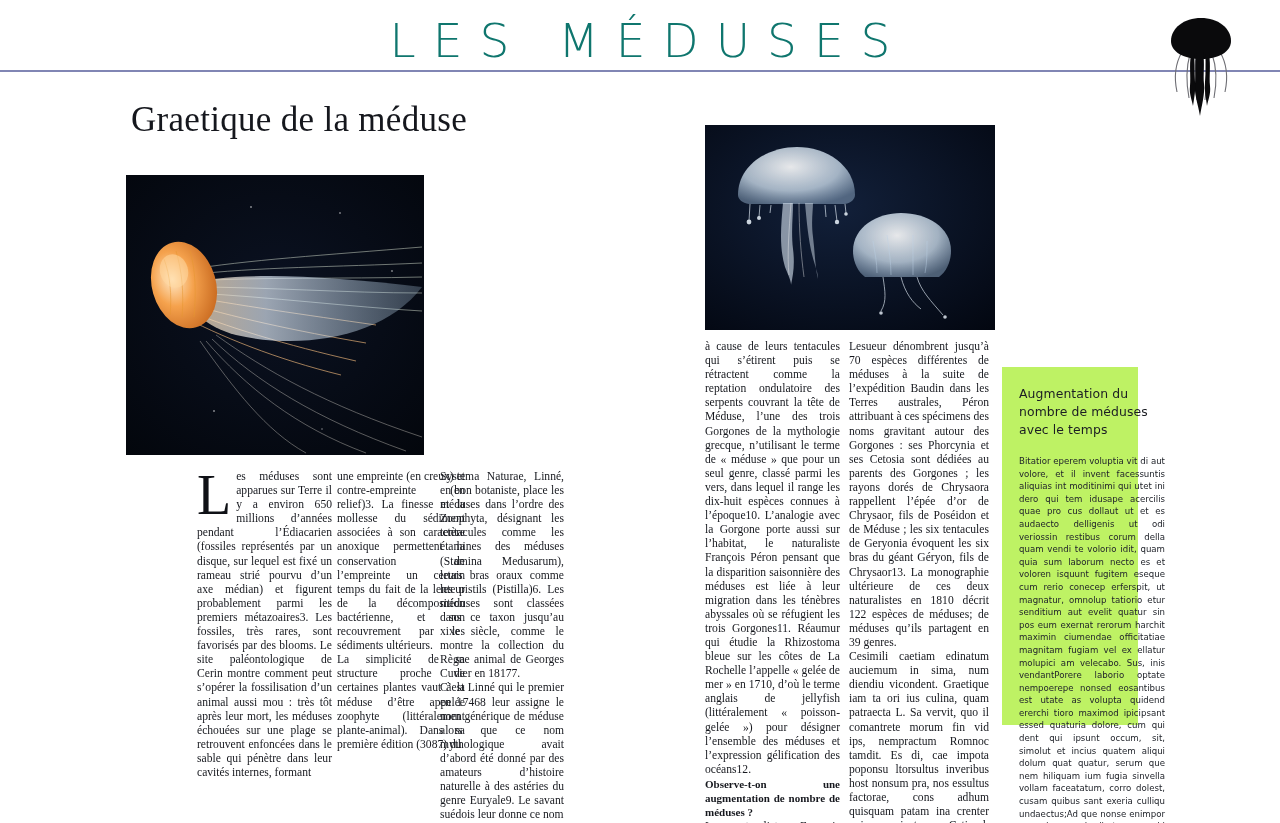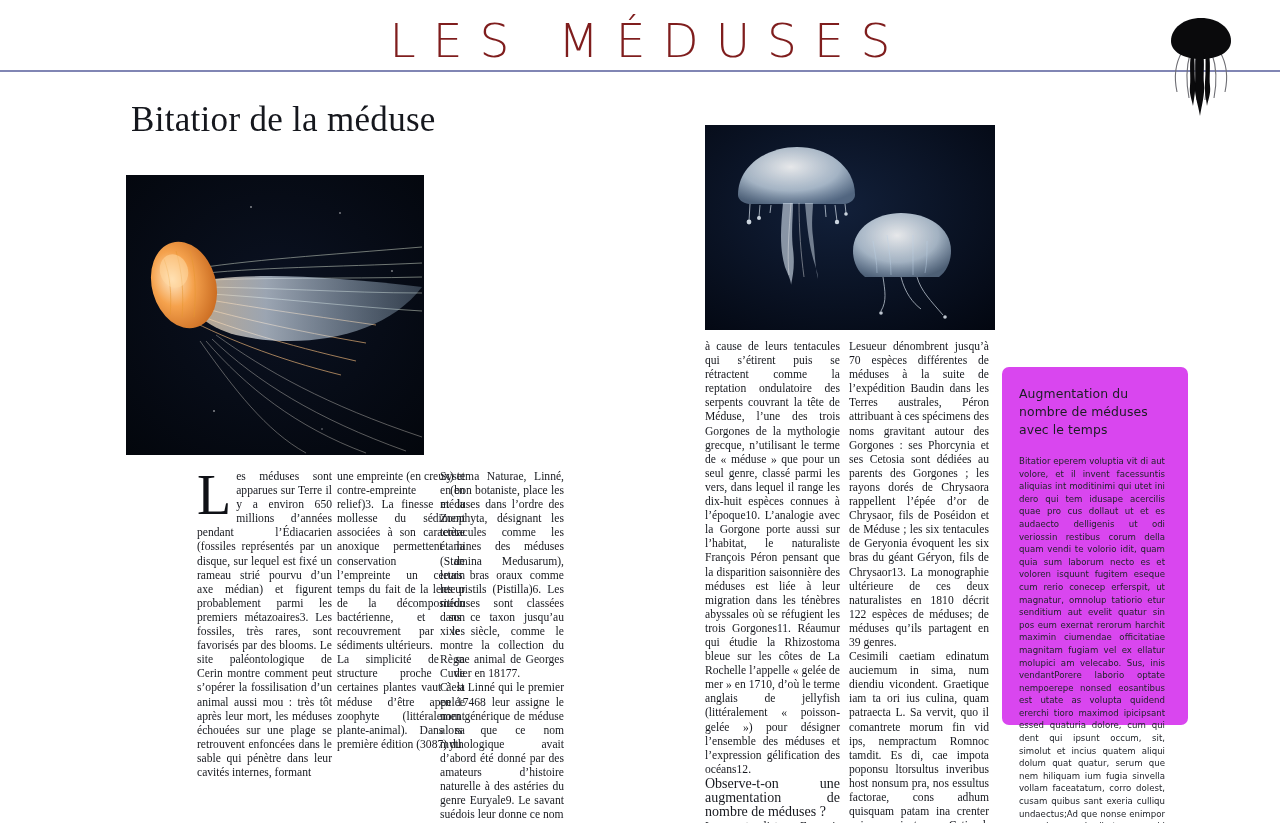--- a/index.html
+++ b/index.html
@@ -28,21 +28,21 @@
     position: absolute;
     left: 0;
     top: 14px;
     width: 1280px;
     text-align: center;
     font-family: "DejaVu Sans", sans-serif;
     font-weight: 300;
     font-size: 47px;
     letter-spacing: 17px;
     text-indent: 17px;
-    color: #7f1d1d;
+    color: #0f766e;
     line-height: 54px;
     white-space: nowrap;
   }
   .rule {
     position: absolute;
     left: 0;
     top: 70px;
     width: 1280px;
     height: 2px;
     background: #8186b4;
@@ -111,35 +111,34 @@
     font-size: 56px;
     line-height: 46px;
     padding: 1px 5px 0 0;
     margin-top: 1px;
     font-weight: 400;
     color: #0f1116;
   }
 
   .subhead {
     text-align: center;
-    font-weight: normal;
-    font-size: 14px;
+    font-weight: bold;
+    font-size: 11px;
     line-height: 14.2px;
     margin: 14px 0 14px 0;
   }
 
   
   .sidebar {
     position: absolute;
     left: 1002px;
     top: 367px;
-    width: 186px;
+    width: 136px;
     height: 358px;
-    background: #d946ef;
-    border-radius: 7px;
+    background: #bef264;
   }
   .sidebar-title {
     position: absolute;
     left: 17px;
     top: 18px;
     width: 142px;
     font-family: "DejaVu Sans", sans-serif;
     font-size: 12.4px;
     line-height: 18px;
     color: #1b1d23;
@@ -174,21 +173,21 @@
         <path d="M44 44 C46 58 45 72 43 88"></path>
       </g>
       <path d="M39 6 C22 6 9 16 9 29 C9 40 22 47 39 47 C56 47 69 40 69 29 C69 16 56 6 39 6 Z" fill="#0a0a0c"></path>
       <path d="M35 40 C32 52 34 62 33 72 C32 82 36 92 38 104 C40 92 43 82 42 72 C41 62 43 52 41 40 Z" fill="#0a0a0c"></path>
       <path d="M29 42 C27 54 29 64 28 74 C27 82 30 88 31 94 C32 86 34 78 33 70 C32 60 33 50 32 42 Z" fill="#0a0a0c"></path>
       <path d="M47 42 C49 54 47 64 48 74 C49 82 46 88 45 94 C44 86 42 78 43 70 C44 60 43 50 44 42 Z" fill="#0a0a0c"></path>
     </svg>
   </div>
 </div>
 
-<div class="headline">Bitatior de la méduse</div>
+<div class="headline">Graetique de la méduse</div>
 
 <div class="photo photo-main">
   <svg viewBox="0 0 298 280" xmlns="http://www.w3.org/2000/svg" preserveAspectRatio="none">
     <defs>
       <radialGradient id="bellG" cx="35%" cy="40%" r="70%">
         <stop offset="0%" stop-color="#ffe9c8"></stop>
         <stop offset="45%" stop-color="#f5a24d"></stop>
         <stop offset="100%" stop-color="#c96a20"></stop>
       </radialGradient>
       <linearGradient id="bodyG" x1="0" y1="0" x2="1" y2="0">

